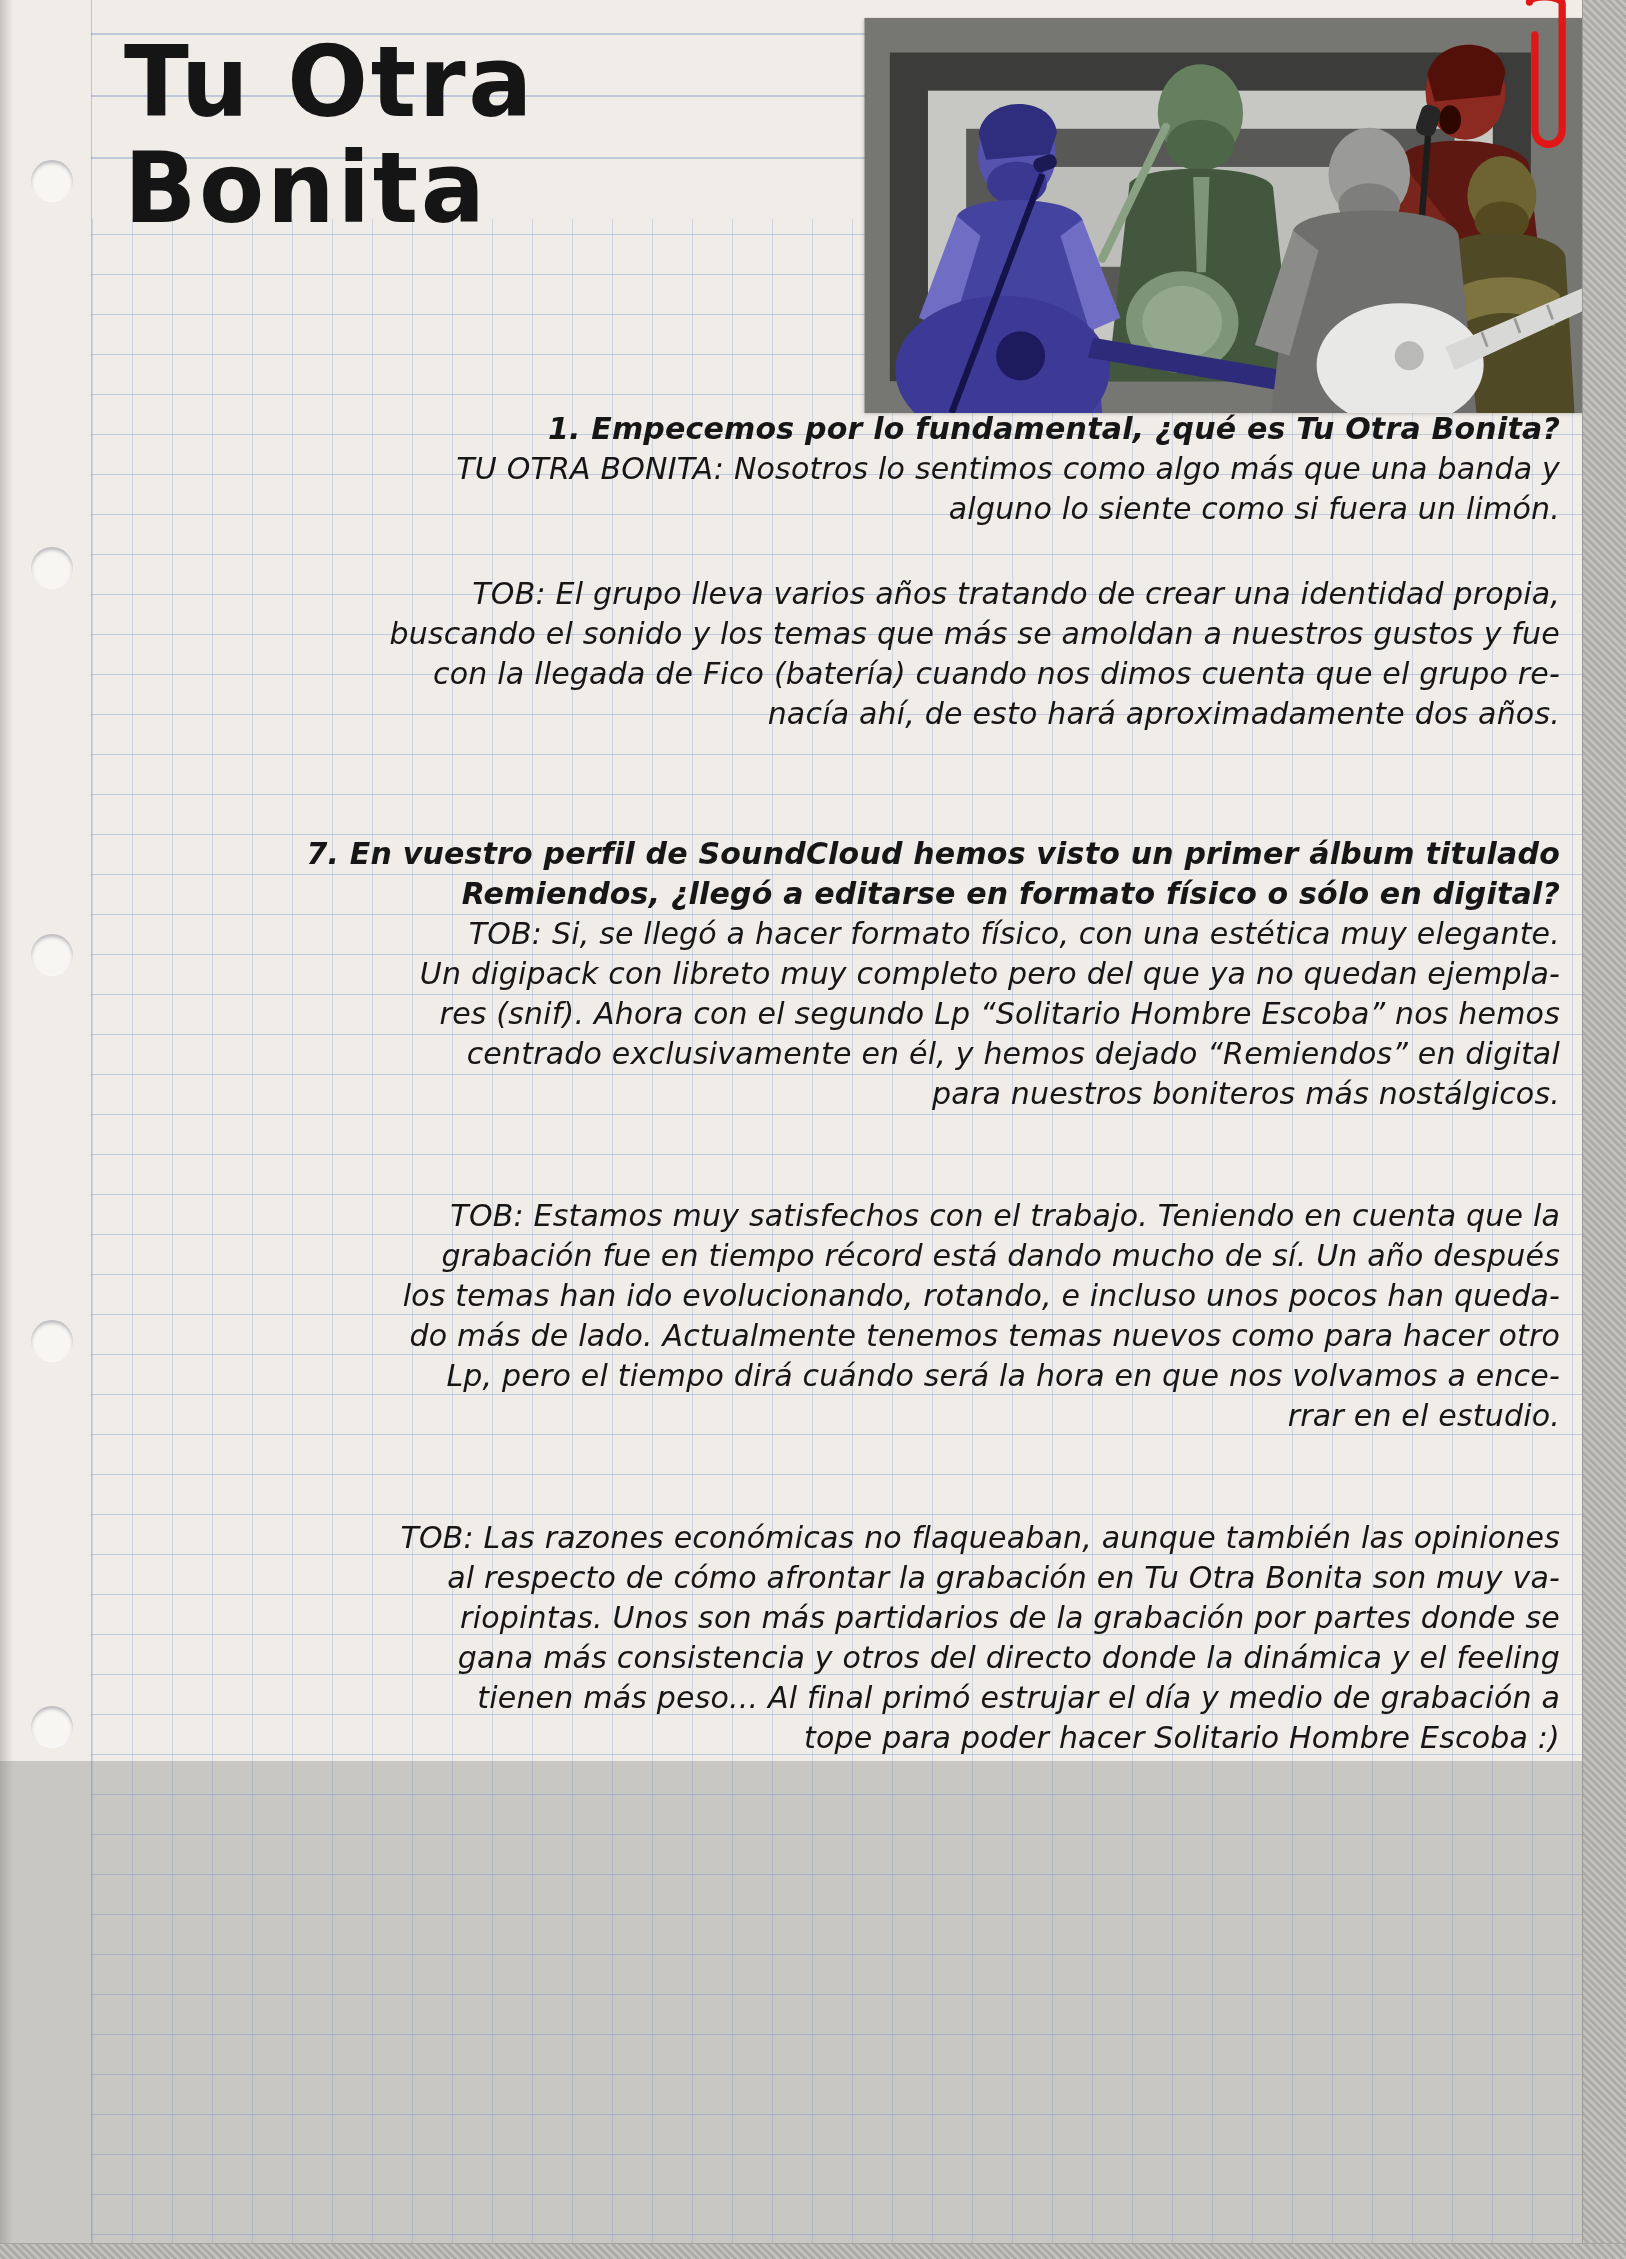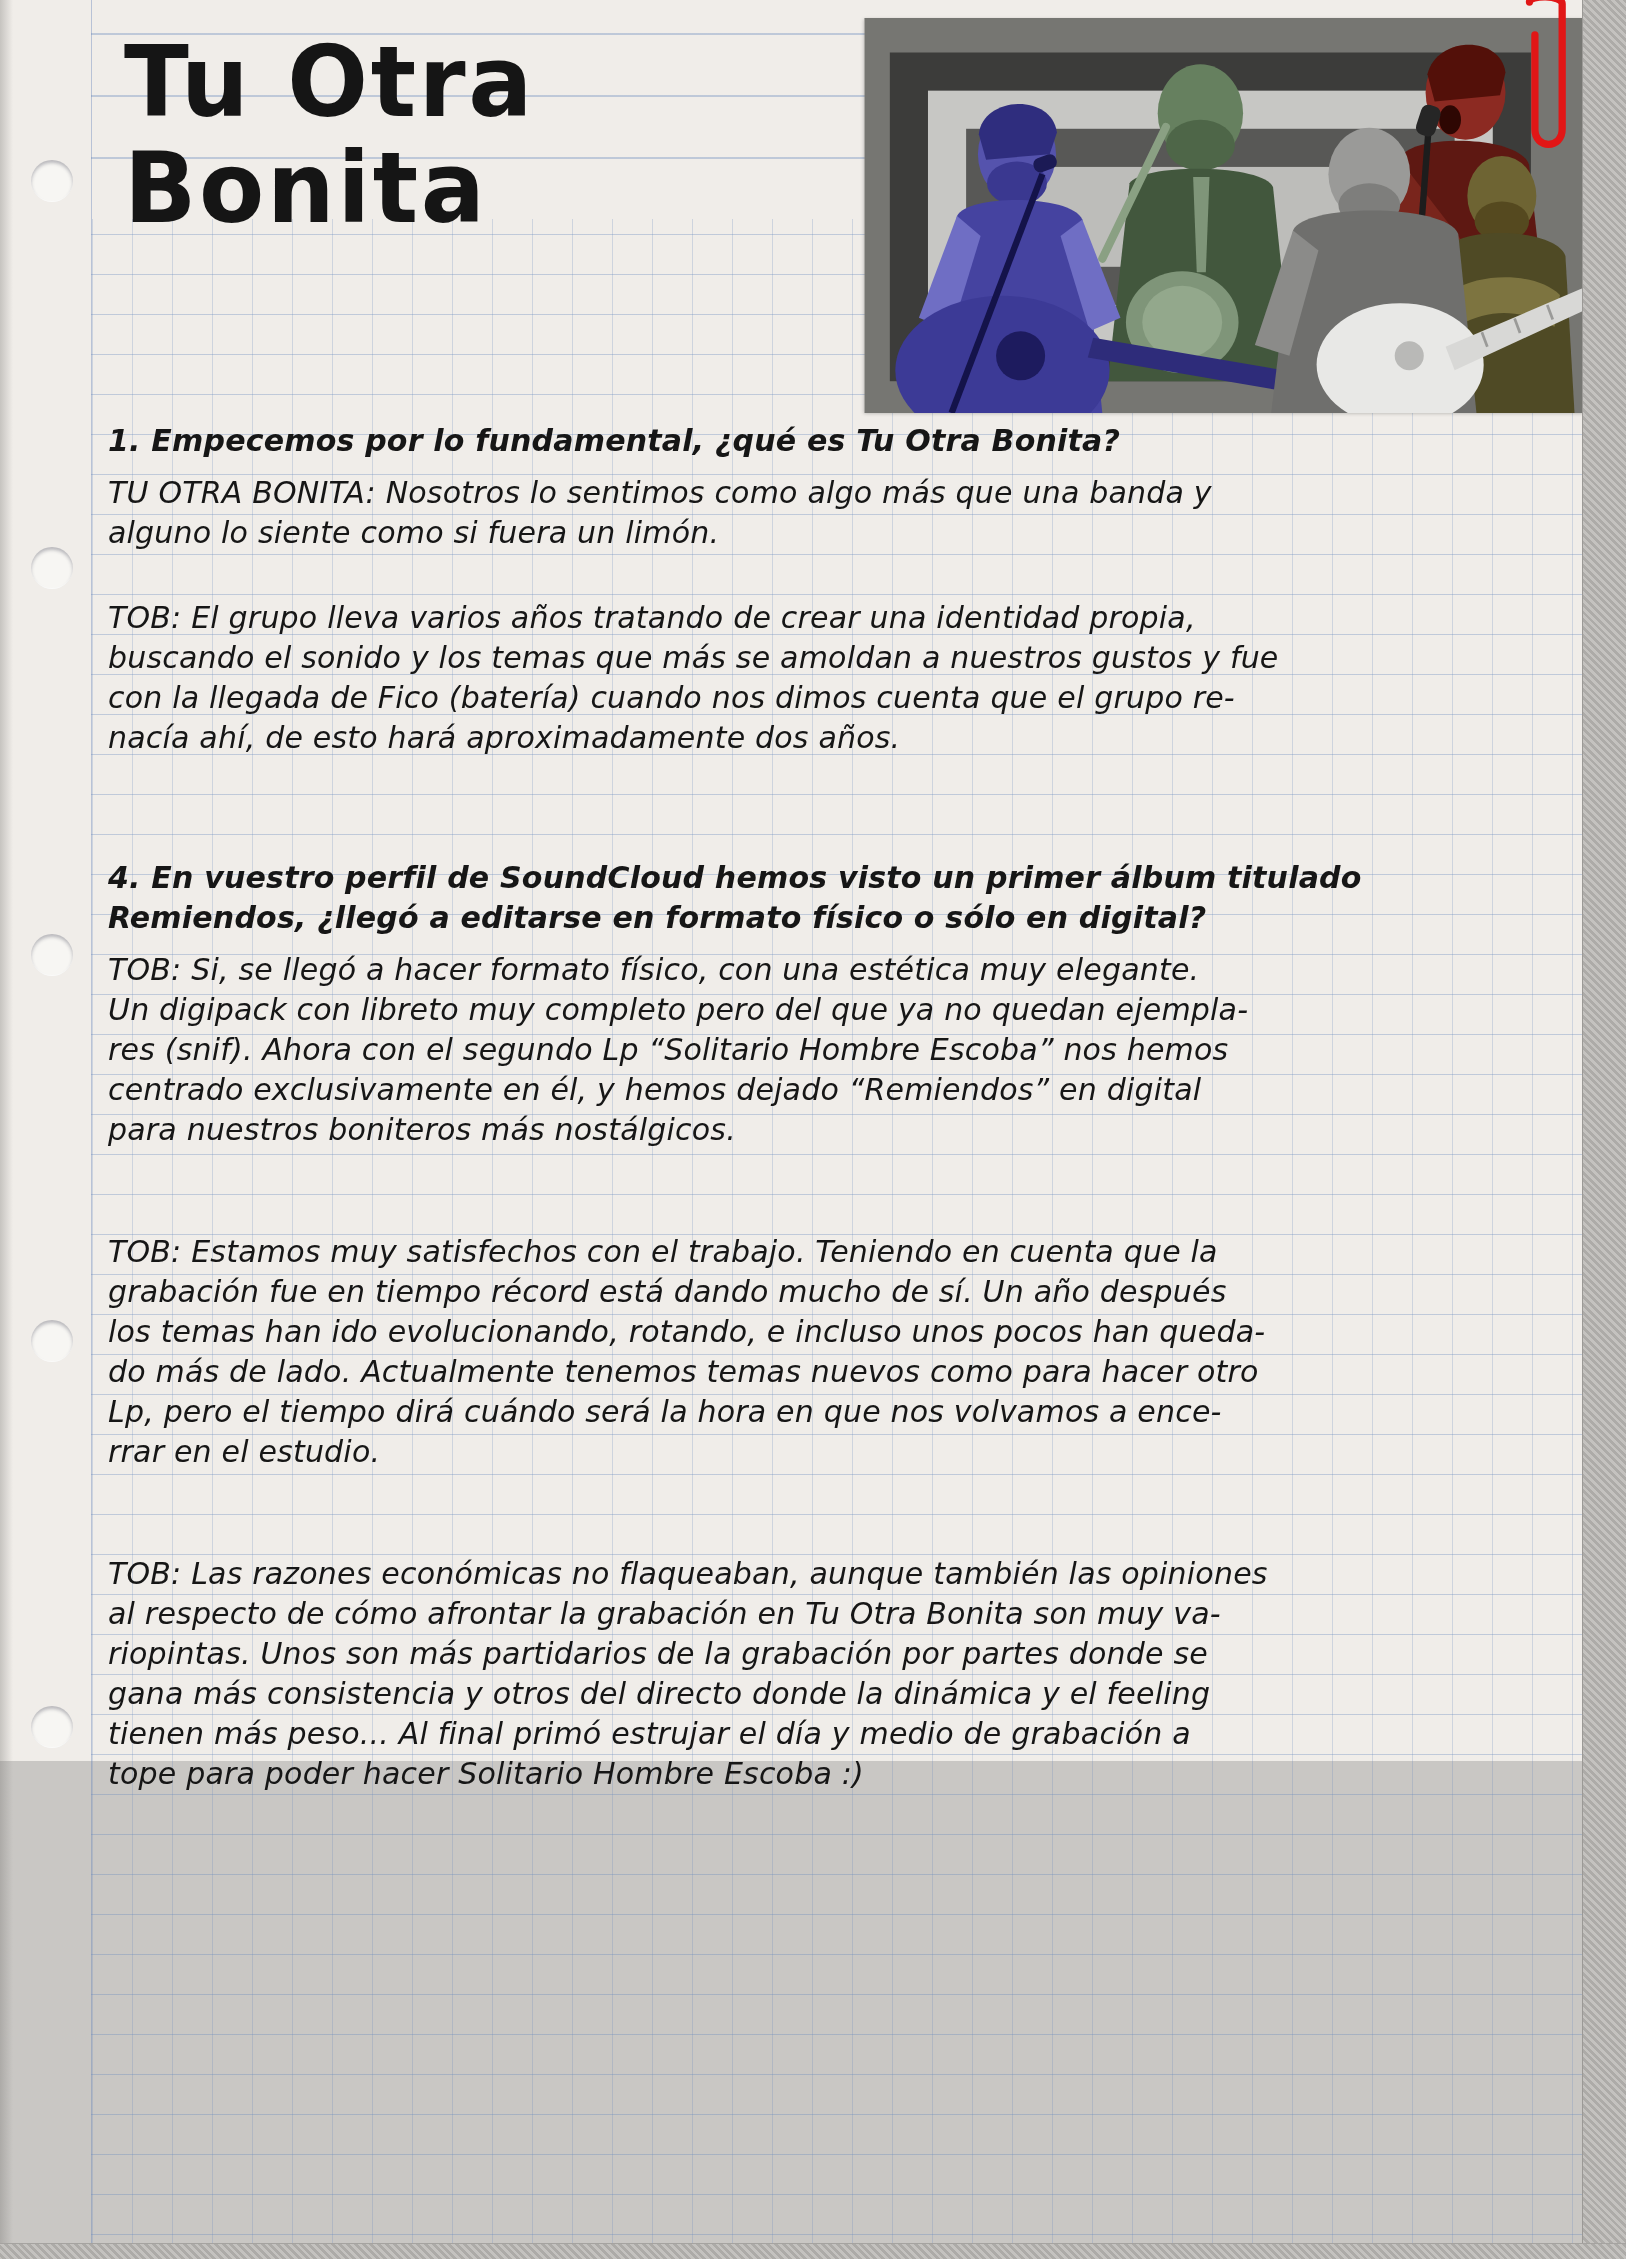--- a/index.html
+++ b/index.html
@@ -26,21 +26,21 @@
   .hole{position:absolute;left:31px;width:42px;height:42px;border-radius:50%;
     background:#f7f6f3;box-shadow:inset 0 2.7px 3.6px rgba(40,40,60,.30), inset 0 -0.9px 0.9px rgba(255,255,255,.8);}
 
   .photo{position:absolute;left:864px;top:18px;width:720px;height:395px;box-shadow:0 0.9px 3.6px rgba(0,0,0,.25);}
   .photo svg{display:block;}
 
   .paperclip{position:absolute;left:1513px;top:-7.3px;width:62px;height:169px;}
 
   .content{position:absolute;left:96px;top:409px;width:1464px;color:#161616;
     font-style:italic;font-size:30px;line-height:40px;letter-spacing:0.2px;}
-  .content p{margin:12px;white-space:pre-line;}
+  .content p{margin:0;white-space:pre-line;text-align:right;}
   .q{font-weight:700;}
   .a .prefix{font-weight:400;font-style:italic;}
   section.qa{margin:0;}
   section.qa:nth-of-type(2){margin-top:45px;}
   section.qa:nth-of-type(3){margin-top:100px;}
   section.qa:nth-of-type(4){margin-top:82px;}
   section.qa:nth-of-type(5){margin-top:82px;}
 
   
   .edge-right{position:absolute;top:0;right:0;width:43px;height:2259px;
@@ -149,21 +149,21 @@
     </section>
 
     <section class="qa">
       <p class="a"><b class="prefix">TOB:</b> <span>El grupo lleva varios años tratando de crear una identidad propia,
 buscando el sonido y los temas que más se amoldan a nuestros gustos y fue
 con la llegada de Fico (batería) cuando nos dimos cuenta que el grupo re-
 nacía ahí, de esto hará aproximadamente dos años.</span></p>
     </section>
 
     <section class="qa">
-      <p class="q">4.  En vuestro perfil de SoundCloud hemos visto un primer álbum titulado
+      <p class="q">7.  En vuestro perfil de SoundCloud hemos visto un primer álbum titulado
 Remiendos, ¿llegó a editarse en formato físico o sólo en digital?</p>
       <p class="a"><b class="prefix">TOB:</b> <span>Si, se llegó a hacer formato físico, con una estética muy elegante.
 Un digipack con libreto muy completo pero del que ya no quedan ejempla-
 res (snif). Ahora con el segundo Lp “Solitario Hombre Escoba” nos hemos
 centrado exclusivamente en él, y hemos dejado “Remiendos” en digital
 para nuestros boniteros más nostálgicos.</span></p>
     </section>
 
     <section class="qa">
       <p class="a"><b class="prefix">TOB:</b> <span>Estamos muy satisfechos con el trabajo. Teniendo en cuenta que la

